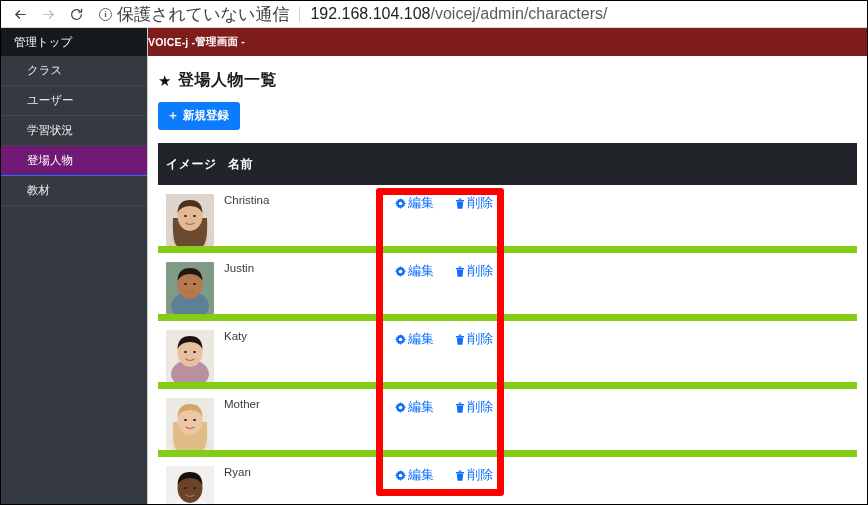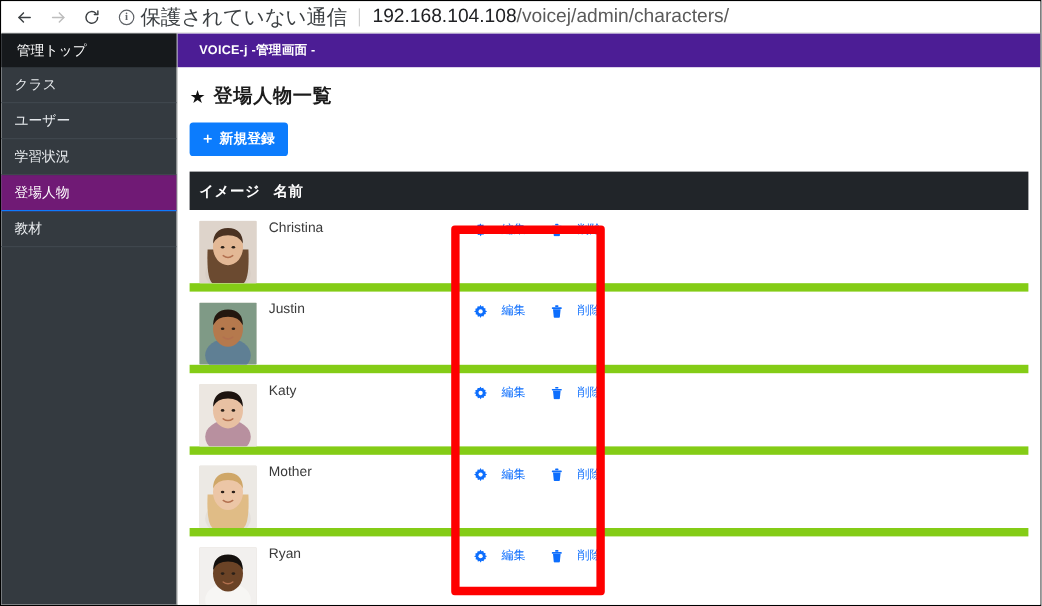--- a/index.html
+++ b/index.html
@@ -98,21 +98,21 @@
     font-size: 11.5px;
     font-weight: normal;
     display: flex;
     align-items: center;
     padding-left: 13px;
   }
   .side-item {
     height: 30px;
     display: flex;
     align-items: center;
-    padding-left: 11px;
+    padding-left: 26px;
     color: #e9ecef;
     font-size: 11.5px;
     border-bottom: 1px solid #3f464d;
     cursor: pointer;
   }
   .side-item.active {
     background: #701a75;
     color: #ffffff;
     border-bottom-color: #0c7cfd;
   }
@@ -120,24 +120,24 @@
   
   #content {
     flex: 1;
     background: #ffffff;
     display: flex;
     flex-direction: column;
     min-width: 0;
   }
   #topbar {
     height: 28px;
-    background: #4c1d95;
-    display: flex;
-    align-items: center;
-    padding-left: 18px;
+    background: #7f1d1d;
+    display: flex;
+    align-items: center;
+    padding-left: 0;
     color: #ffffff;
     font-size: 10.5px;
     font-weight: bold;
     letter-spacing: .2px;
   }
   #topbar .brand-main { color: #ffffff; }
   #topbar .brand-sub { color: #ffffff; }
 
   #content-inner {
     flex: 1;
@@ -178,21 +178,21 @@
     width: 100%;
     border-collapse: collapse;
     table-layout: fixed;
   }
   #char-table thead th {
     background: #212529;
     color: #ffffff;
     font-size: 12px;
     font-weight: bold;
     text-align: left;
-    height: 32px;
+    height: 42px;
     padding: 0 0 0 8px;
     letter-spacing: .5px;
   }
   th.col-image { width: 62px; }
   th.col-name  { width: 175px; }
   th.col-ops   { width: auto; }
 
   #char-table tbody td {
     border-bottom: 7px solid #84cc16;
     height: 63px;
@@ -210,23 +210,23 @@
     border-radius: 1px;
     overflow: hidden;
     position: relative;
     background: #e8e3de;
   }
   .thumb svg { display: block; width: 48px; height: 52px; }
 
   .op-link {
     display: inline-flex;
     align-items: center;
-    gap: 12px;
+    gap: 2px;
     color: #0d6efd;
-    font-size: 10px;
+    font-size: 13px;
     text-decoration: none;
     cursor: pointer;
     margin-right: 18px;
     font-weight: 500;
   }
   .op-link svg { display: block; }
 
   
   #annotation-box {
     position: absolute;

